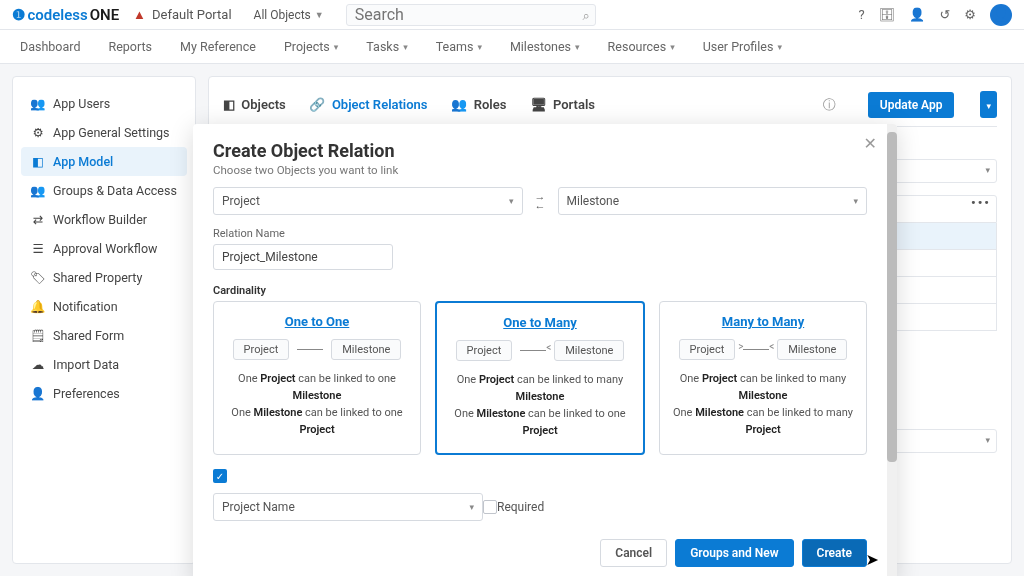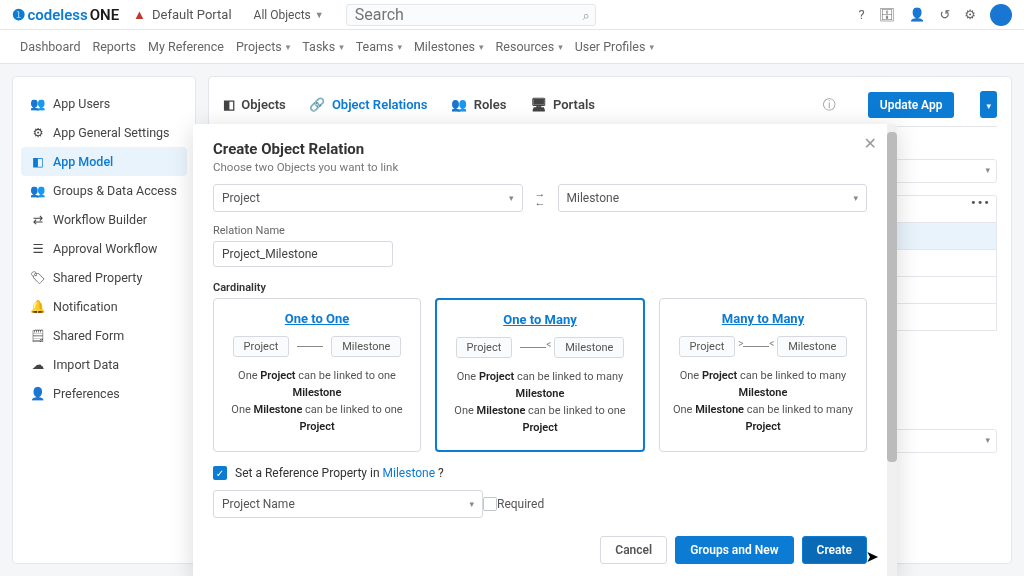--- a/index.html
+++ b/index.html
@@ -7,21 +7,21 @@
 .topbar { height: 30px; background: #fff; border-bottom: 1px solid #e3e6eb; display: flex; align-items: center; padding: 0 12px; gap: 14px; }
 .logo { font-weight: 600; font-size: 15px; color: #0b7bd4; display: flex; align-items: center; gap: 2px; }
 .logo .one { color: #1b1b1b; }
 .portal-sel { display: flex; align-items: center; gap: 6px; font-size: 13px; color: #555; }
 .objects-dd { display: flex; align-items: center; gap: 4px; font-size: 12px; color: #555; padding: 4px 8px; }
 .search-box { flex: 0 0 250px; position: relative; }
 .search-box input { width: 100%; height: 22px; border: 1px solid #e3e6eb; border-radius: 3px; padding: 0 8px; background: #fafbfc; font-size: 16px; }
 .search-box .sicon { position: absolute; right: 6px; top: 4px; color: #999; }
 .topbar-right { margin-left: auto; display: flex; align-items: center; gap: 14px; color: #666; }
 .topbar-right .avatar { width: 22px; height: 22px; border-radius: 50%; background: #1976d2; color: #fff; display: flex; align-items: center; justify-content: center; }
-.navbar { height: 34px; background: #fff; border-bottom: 1px solid #e3e6eb; display: flex; align-items: center; padding: 0 20px; gap: 12px; font-size: 12.5px; color: #666; }
+.navbar { height: 34px; background: #fff; border-bottom: 1px solid #e3e6eb; display: flex; align-items: center; padding: 0 20px; gap: 28px; font-size: 12.5px; color: #666; }
 .navbar .navitem { display: flex; align-items: center; gap: 4px; cursor: pointer; }
 .main { display: flex; height: calc(100% - 64px); padding: 12px; gap: 12px; }
 .sidebar { width: 184px; background: #fff; border: 1px solid #e3e6eb; border-radius: 4px; padding: 12px 8px; }
 .sidebar h3 { font-size: 14px; font-weight: 700; padding: 0 8px 10px; color: #1b1b1b; }
 .sidebar .s-item { display: flex; align-items: center; gap: 8px; padding: 7px 10px; font-size: 12.5px; color: #444; border-radius: 4px; cursor: pointer; }
 .sidebar .s-item.active { color: #0b7bd4; background: #e9f3fb; font-weight: 500; }
 .sidebar .s-item .sicon { width: 14px; display: inline-flex; justify-content: center; }
 .content { flex: 1; background: #fff; border: 1px solid #e3e6eb; border-radius: 4px; padding: 14px; position: relative; }
 .tabs { display: flex; align-items: center; gap: 24px; border-bottom: 1px solid #e3e6eb; padding-bottom: 8px; }
 .tabs .tab { display: flex; align-items: center; gap: 6px; font-size: 13px; color: #444; font-weight: 600; cursor: pointer; }
@@ -37,21 +37,21 @@
 .bg-row { display: flex; border: 1px solid #e3e6eb; border-top: none; }
 .bg-row.sel { background: #e9f3fb; }
 .bg-spacer-dd { position: absolute; top: 82px; right: 14px; width: 130px; height: 24px; border: 1px solid #e3e6eb; border-radius: 3px; }
 .bg-spacer-dd2 { position: absolute; top: 352px; right: 14px; width: 130px; height: 24px; border: 1px solid #e3e6eb; border-radius: 3px; }
 .more-btn { position: absolute; top: 118px; right: 20px; font-weight: 700; color: #555; letter-spacing: 2px; }
 .modal-overlay { position: absolute; inset: 0; display: flex; align-items: flex-start; justify-content: center; z-index: 10; }
 .modal { margin-top: 124px; margin-left: 66px; width: 704px; background: #fff; border-radius: 4px; box-shadow: 0 4px 24px rgba(0,0,0,.15); position: relative; display: flex; }
 .modal-body { padding: 16px 20px 16px 20px; flex: 1; }
 .modal-scroll { width: 10px; background: #f0f0f0; border-radius: 0 4px 4px 0; position: relative; }
 .modal-scroll .thumb { width: 100%; background: #bbb; border-radius: 4px; position: absolute; top: 8px; height: 330px; }
-.modal h2 { font-size: 15px; font-weight: 700; margin-bottom: 2px; }
+.modal h2 { font-size: 18px; font-weight: 700; margin-bottom: 2px; }
 .modal .subtitle { font-size: 11.5px; color: #777; margin-bottom: 10px; }
 .close-x { position: absolute; top: 10px; right: 20px; color: #999; font-size: 16px; cursor: pointer; }
 .obj-row { display: flex; align-items: center; gap: 12px; margin-bottom: 12px; }
 .dd { flex: 1; height: 28px; border: 1px solid #d6dae0; border-radius: 3px; display: flex; align-items: center; padding: 0 8px; font-size: 12px; color: #555; justify-content: space-between; background: #fff; cursor: pointer; }
 .swap-ic { color: #555; display: flex; flex-direction: column; font-size: 11px; line-height: 9px; }
 .field-label { font-size: 11px; color: #666; margin-bottom: 4px; }
 .text-input { width: 180px; height: 26px; border: 1px solid #d6dae0; border-radius: 3px; padding: 0 8px; font-size: 12px; color: #444; margin-bottom: 14px; }
 .card-grid { display: flex; gap: 14px; margin-bottom: 14px; }
 .card { flex: 1; border: 1px solid #d6dae0; border-radius: 4px; padding: 12px 10px 14px; text-align: center; cursor: pointer; }
 .card.selected { border: 2px solid #0b7bd4; }
@@ -300,21 +300,20 @@
               <span class="line mmany"></span>
               <span class="pill">Milestone</span>
         </div>
         <p><span>One </span><span class="b">Project</span><span> can be linked to many </span><span class="b">Milestone</span></p>
         <p><span>One </span><span class="b">Milestone</span><span> can be linked to many </span><span class="b">Project</span></p>
       </div>
     </div>
 
     <div class="ref-row">
       <span class="chk">✓</span>
-      <span><span>Set a Reference Property in </span><a href="#">Milestone</a><span> ?</span></span>
     </div>
 
     <div class="prop-row">
       <div class="dd">
             <span>Project Name</span>
             <span class="caret">▾</span>
           </div>
       <span class="chk2"></span>
       <span style="font-size:12px;color:#555">Required</span>
     </div>

